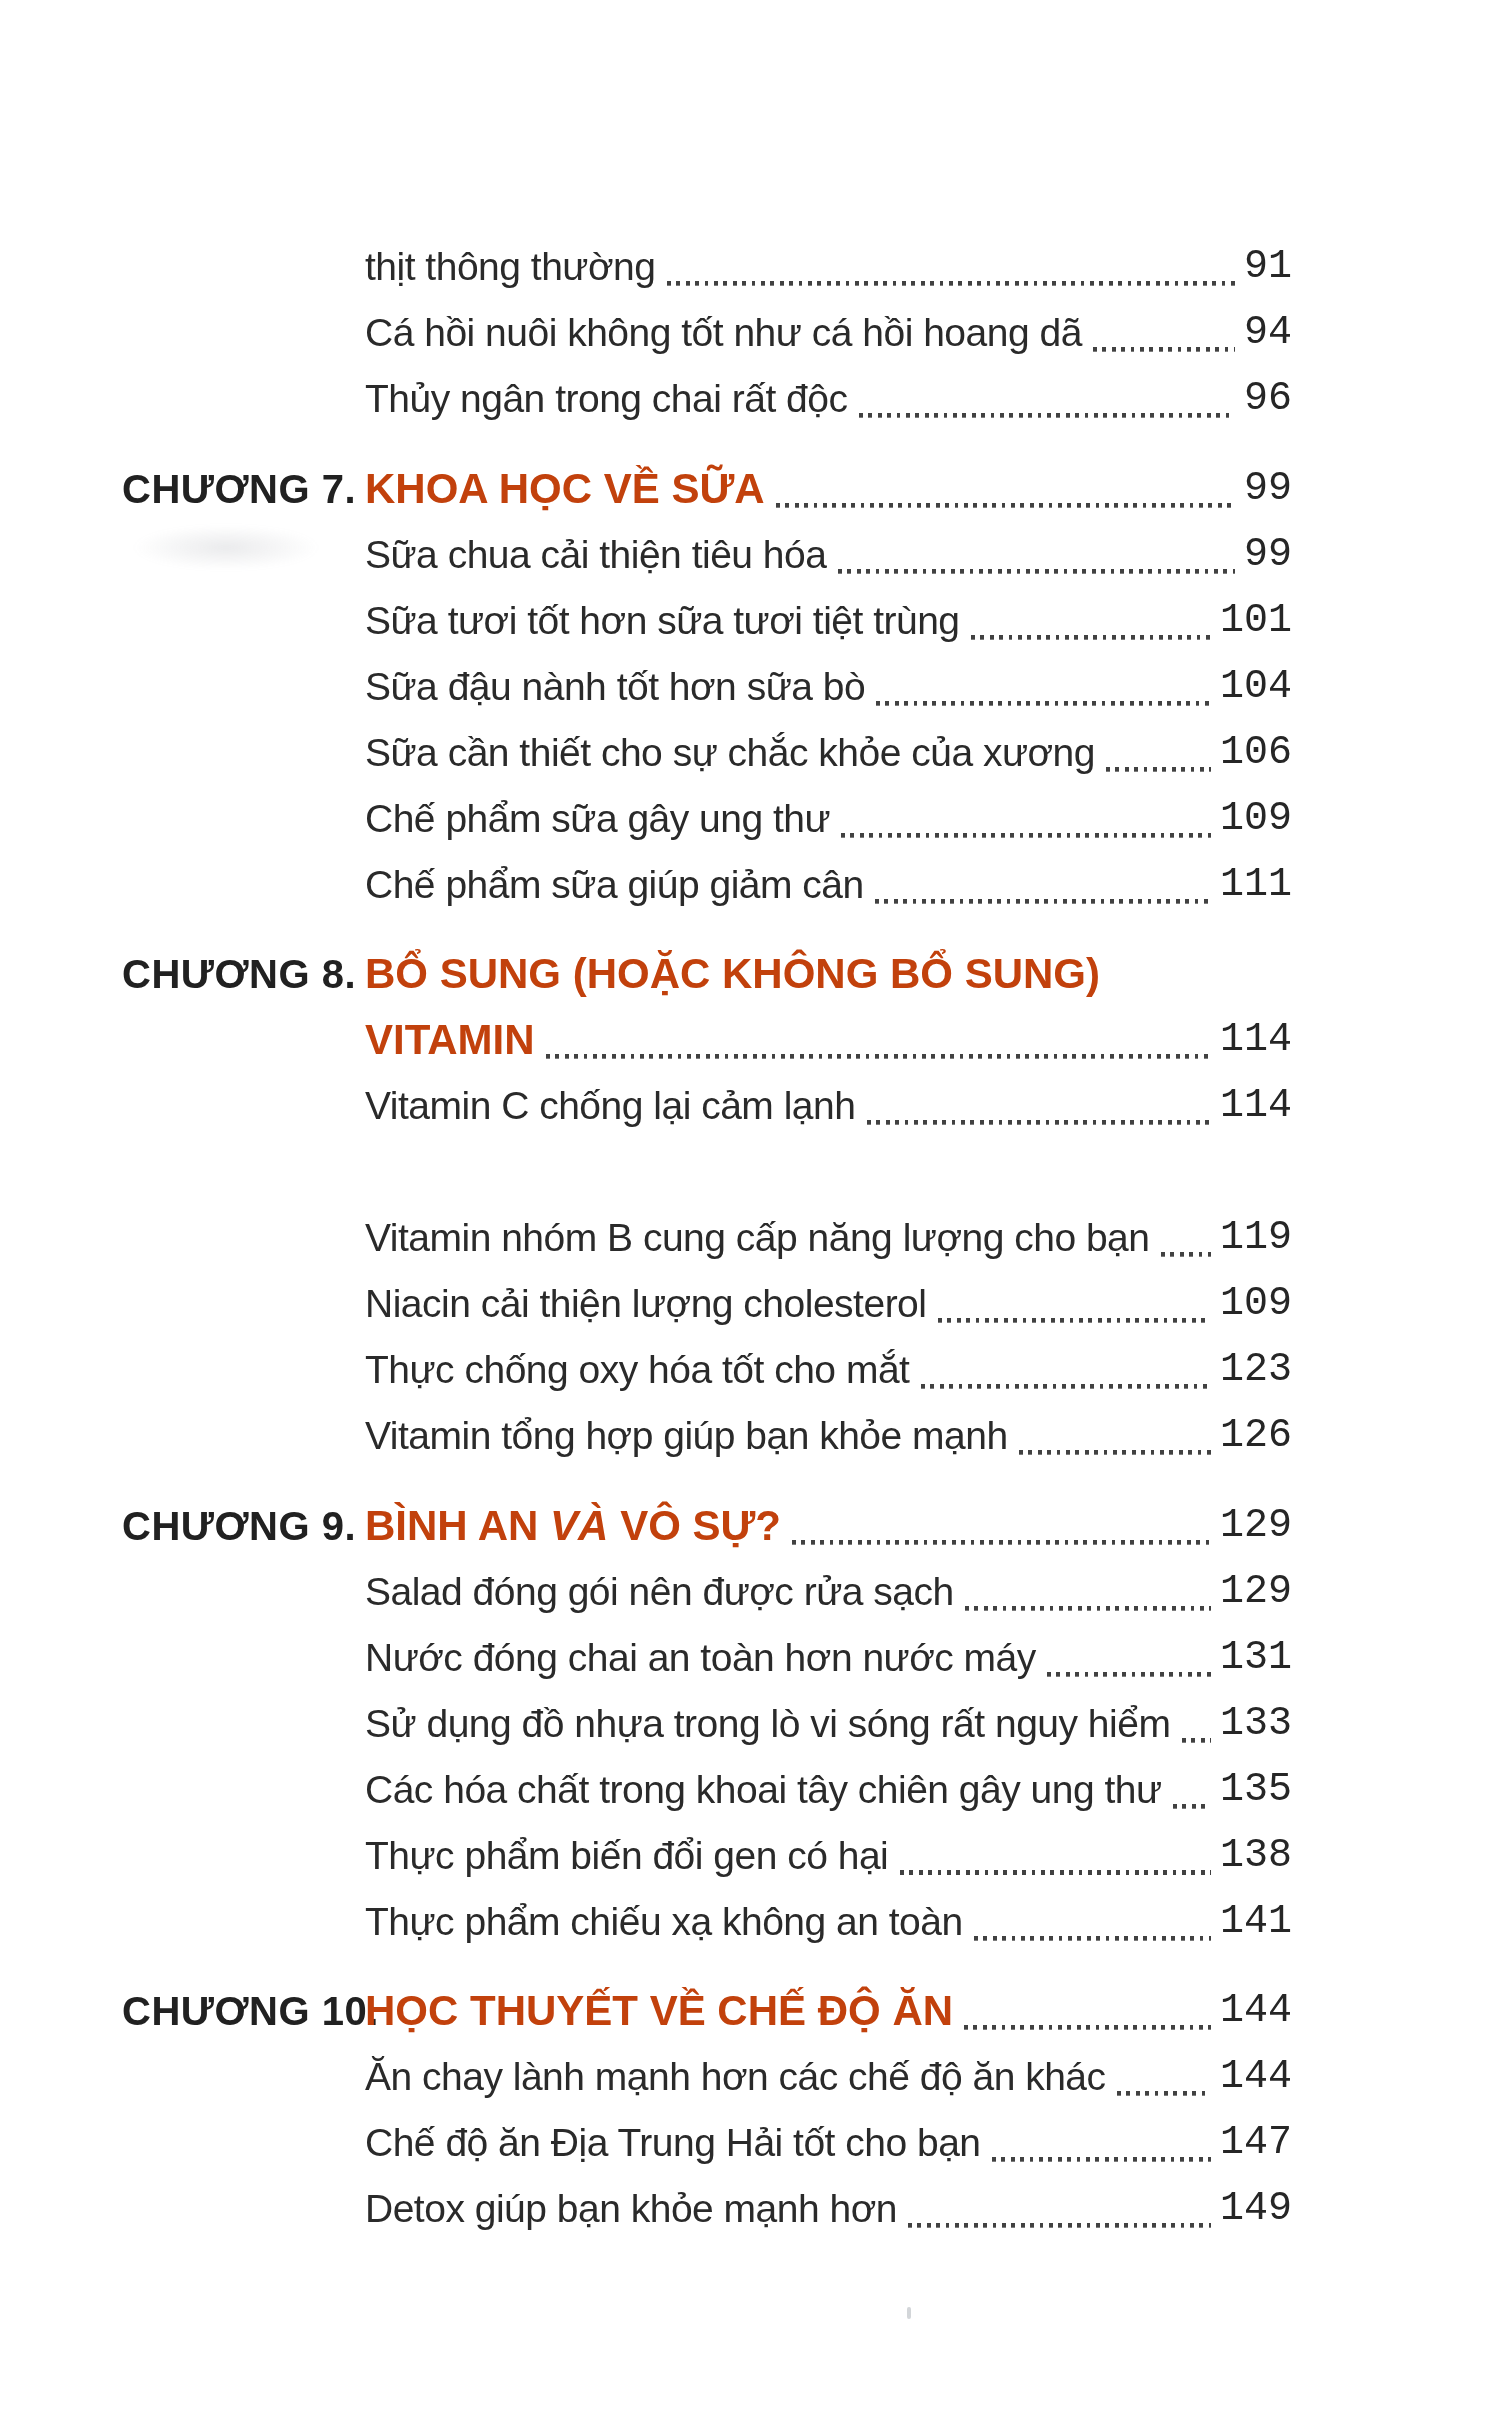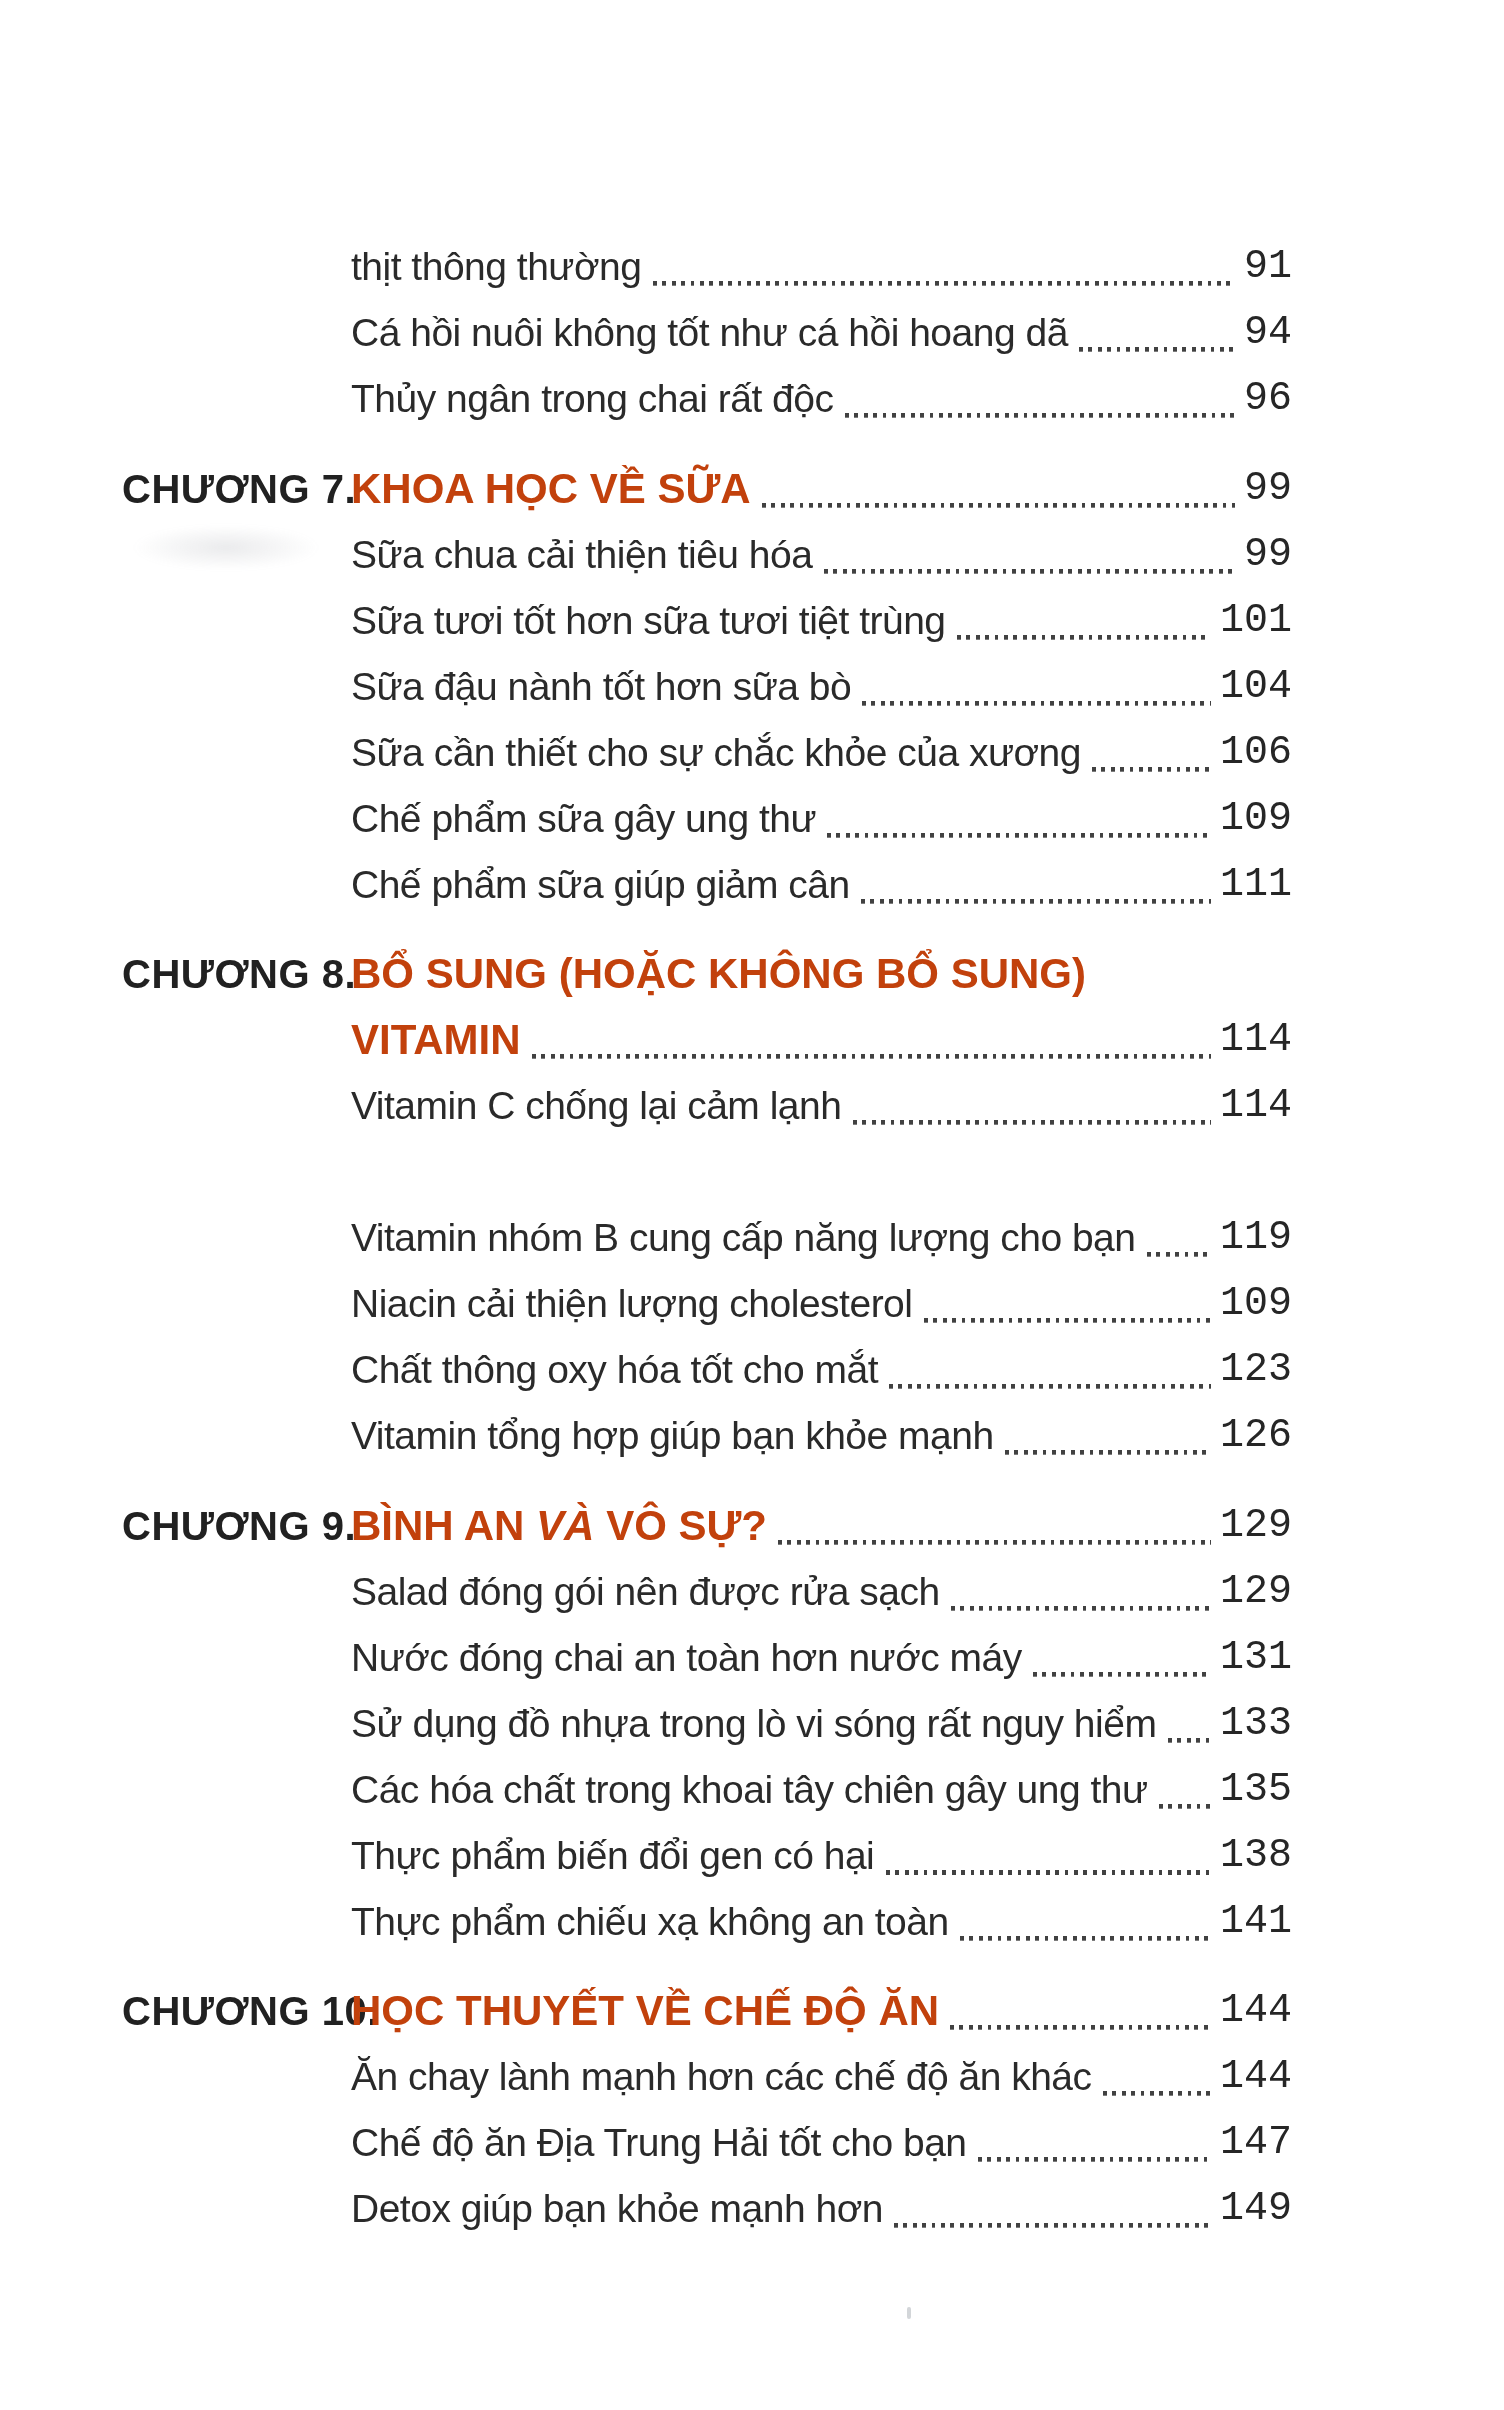--- a/index.html
+++ b/index.html
@@ -35,21 +35,21 @@
     width: 226px;
     text-align: right;
     font-size: 40px;
     color: #212121;
     letter-spacing: 0.5px;
     font-weight: bold;
   }
   .main {
     flex: 1 1 auto;
     display: flex;
-    margin-left: 3px;
+    margin-left: 17px;
     min-width: 0;
     align-items: center;
   }
   .title {
     font-size: 39px;
     letter-spacing: -0.5px;
     color: #2a2a2a;
     white-space: nowrap;
   }
   .row.bold .title {
@@ -216,21 +216,21 @@
         <div class="label"></div>
         <div class="main">
           <div class="title"><span>Niacin cải thiện lượng cholesterol</span></div>
           <span class="leader"></span>
           <span class="page-num">109</span>
         </div>
       </div>
       <div class="row">
         <div class="label"></div>
         <div class="main">
-          <div class="title"><span>Chất thông oxy hóa tốt cho mắt</span></div>
+          <div class="title"><span>Thực chống oxy hóa tốt cho mắt</span></div>
           <span class="leader"></span>
           <span class="page-num">123</span>
         </div>
       </div>
       <div class="row">
         <div class="label"></div>
         <div class="main">
           <div class="title"><span>Vitamin tổng hợp giúp bạn khỏe mạnh</span></div>
           <span class="leader"></span>
           <span class="page-num">126</span>

